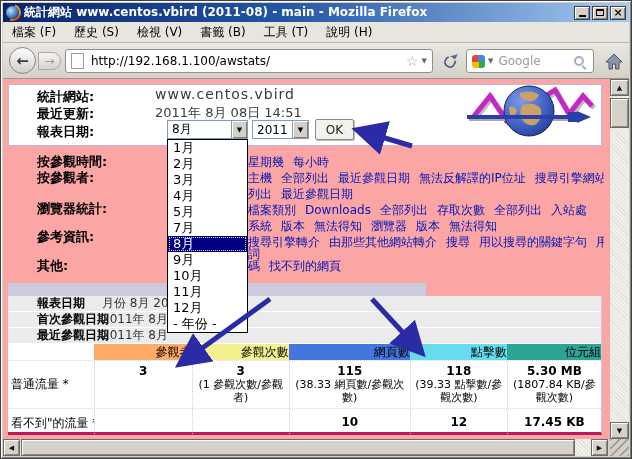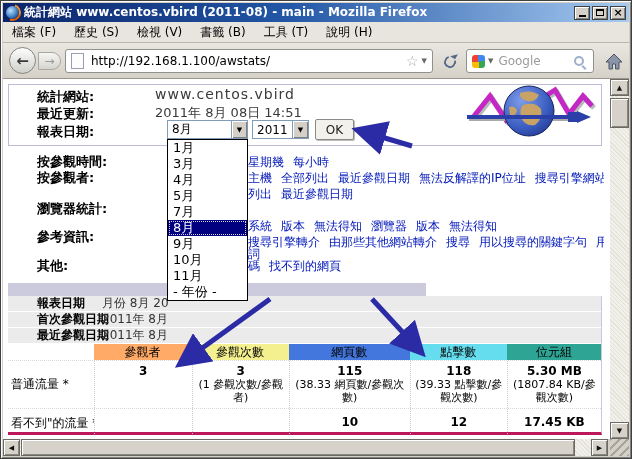--- a/index.html
+++ b/index.html
@@ -34,21 +34,21 @@
   .reload-glyph{width:12px;height:12px;border:2px solid #55688A;border-radius:50%;border-top-color:transparent;transform:rotate(30deg);position:relative}
   .reload-glyph::after{content:"";position:absolute;top:-5px;right:-3px;border:4px solid transparent;border-left-color:#55688A;transform:rotate(45deg)}
   .searchbox{position:absolute;left:463px;top:6px;width:128px;height:24px;background:#fff;border:1px solid #90908C;border-radius:3px;display:flex;align-items:center}
   .glogo{width:13px;height:13px;margin:0 3px 0 5px;border-radius:3px;background:conic-gradient(from 0deg,#4285F4 0 25%,#34A853 0 50%,#FBBC05 0 75%,#EA4335 0);flex:0 0 auto}
   .search-text{flex:1;font-size:12px;color:#9B9B9B;white-space:nowrap;overflow:hidden}
   .mag-icon{width:10px;height:10px;border:2px solid #9FB0C8;border-radius:50%;margin-right:9px;position:relative;flex:0 0 auto}
   .mag-icon::after{content:"";position:absolute;width:2px;height:5px;background:#9FB0C8;left:7px;top:7px;transform:rotate(-45deg)}
   .home-btn{position:absolute;left:597px;top:5px;width:27px;height:26px;display:flex;align-items:center;justify-content:center}
 
   
-  .content{position:absolute;left:3px;top:79px;width:607px;height:360px;background:#ffffff;overflow:hidden;font-size:13px;color:#000}
+  .content{position:absolute;left:3px;top:79px;width:607px;height:360px;background:#fca5a5;overflow:hidden;font-size:13px;color:#000}
   .infobox{position:absolute;left:5px;top:5px;width:594px;height:62px;border:1px solid #BCBCD8;background:#fff}
   .lab{position:absolute;font-weight:bold;font-size:13px;color:#000;white-space:nowrap}
   .val{position:absolute;font-size:13px;color:#3A3A3A;white-space:nowrap}
   .val.site{font-size:14px;letter-spacing:1px}
   .selbox{position:absolute;height:19px;background:#fff;border:1px solid #7F9DB9;display:flex;align-items:center}
   .selval{flex:1;font-size:12px;padding-left:4px;white-space:nowrap}
   .selbtn{width:16px;height:17px;background:#D4D0C8;border-left:1px solid #7F9DB9;box-shadow:inset 1px 1px 0 #fff,inset -1px -1px 0 #808080;display:flex;align-items:center;justify-content:center;font-size:7px;color:#000;flex:0 0 auto}
   .okbtn{position:absolute;left:312px;top:40px;width:39px;height:21px;background:#F2F1EC;border:1px solid #8A8A8A;border-radius:2px;font-size:12px;display:flex;align-items:center;justify-content:center;color:#222;box-shadow:1px 1px 0 #BDBDB5}
   .logo{position:absolute;left:462px;top:4px}
 
@@ -60,21 +60,21 @@
   .linkrow{position:absolute;left:245px;width:356px;height:15px;white-space:nowrap;overflow:hidden;font-size:12px}
   .lnk{color:#0016B8;margin-right:9px;cursor:pointer}
 
   .section-bar{position:absolute;left:5px;top:204px;width:418px;height:13px;background:#CBCBDD}
 
   .databox{position:absolute;left:5px;top:217px;width:594px;height:139px;background:#fff;border-right:1px solid #C8C8DC;border-bottom:3px solid #be185d}
   .daterow{height:15px;margin-bottom:1px;background:#EBEBEB;position:relative;font-size:12px;line-height:15px}
   .dlab{position:absolute;left:29px;font-weight:bold;white-space:nowrap}
   .dval{position:absolute;left:94px;color:#333;white-space:nowrap}
   .sumheader{display:flex;height:16px}
-  .hcell{font-size:12px;text-align:center;line-height:16px;color:#000}
+  .hcell{font-size:12px;text-align:right;line-height:16px;color:#000}
   .c0{width:89px}.c1{width:102px}.c2{width:101px}.c3{width:126px}.c4{width:101px}.c5{width:98px}
   .h-v{background:#FFAA66}.h-vi{background:#F4F090}.h-p{background:#4477DD}.h-h{background:#66DDEE}.h-k{background:#2EA495}
   .sumrow{display:flex;border-top:1px dotted #D8D8D8}
   .sumrow .cell{text-align:center;font-size:12px;padding-top:3px}
   .sumrow .cell + .cell{border-left:1px dotted #CCCCCC}
   .r1{height:48px}.r2{height:26px}
   .r2 .cell{padding-top:6px}
   .cell.rowlab{text-align:left;padding-left:3px;padding-top:15px;white-space:nowrap;overflow:hidden}
   .r2 .cell.rowlab{padding-top:6px}
   .bval{font-weight:bold;font-size:12px;line-height:14px}
@@ -195,20 +195,23 @@
 
   <div class="linkrow" style="top:75px">
     <span class="lnk">星期幾</span><span class="lnk">每小時</span>
   </div>
   <div class="linkrow" style="top:91px">
     <span class="lnk">主機</span><span class="lnk">全部列出</span><span class="lnk">最近參觀日期</span><span class="lnk">無法反解譯的IP位址</span><span class="lnk">搜尋引擎網站</span>
   </div>
   <div class="linkrow" style="top:107px">
     <span class="lnk">列出</span><span class="lnk">最近參觀日期</span>
   </div>
+  <div class="linkrow" style="top:123px">
+    <span class="lnk">檔案類別</span><span class="lnk">Downloads</span><span class="lnk">全部列出</span><span class="lnk">存取次數</span><span class="lnk">全部列出</span><span class="lnk">入站處</span>
+  </div>
   <div class="linkrow" style="top:139px">
     <span class="lnk">系統</span><span class="lnk">版本</span><span class="lnk">無法得知</span><span class="lnk">瀏覽器</span><span class="lnk">版本</span><span class="lnk">無法得知</span>
   </div>
   <div class="linkrow" style="top:155px">
     <span class="lnk">搜尋引擎轉介</span><span class="lnk">由那些其他網站轉介</span><span class="lnk">搜尋</span><span class="lnk">用以搜尋的關鍵字句</span><span class="lnk">用</span>
   </div>
   <div class="linkrow" style="top:167px">
     <span class="lnk">詞</span>
   </div>
   <div class="linkrow" style="top:179px">
@@ -278,28 +281,30 @@
           <div class="bval">12</div>
         </div>
       <div class="cell c5">
           <div class="bval">17.45 KB</div>
         </div>
     </div>
   </div>
 
   <div class="month-panel">
     <div class="month-opt">1月</div>
+    <div class="month-opt">2月</div>
     <div class="month-opt">3月</div>
     <div class="month-opt">4月</div>
     <div class="month-opt">5月</div>
     <div class="month-opt">7月</div>
     <div class="month-opt sel">8月</div>
     <div class="month-opt">9月</div>
     <div class="month-opt">10月</div>
     <div class="month-opt">11月</div>
+    <div class="month-opt">12月</div>
     <div class="month-opt">- 年份 -</div>
   </div>
 
   <svg class="arrows" width="607" height="360">
     <defs>
       <marker id="ah" markerWidth="7" markerHeight="7" refX="5" refY="3.5" orient="auto">
         <path d="M0,0 L7,3.5 L0,7 Z" fill="#2B2BA6"></path>
       </marker>
     </defs>
     <line x1="409" y1="67" x2="358" y2="52" stroke="#2B2BA6" stroke-width="5" marker-end="url(#ah)"></line>

